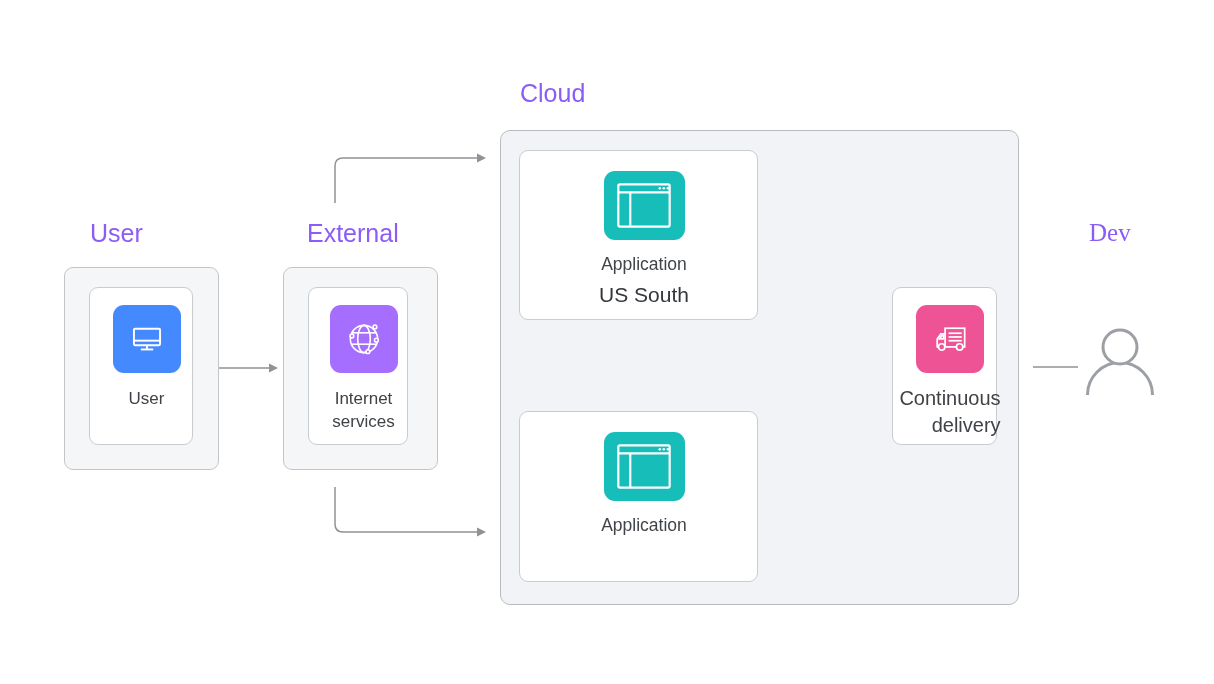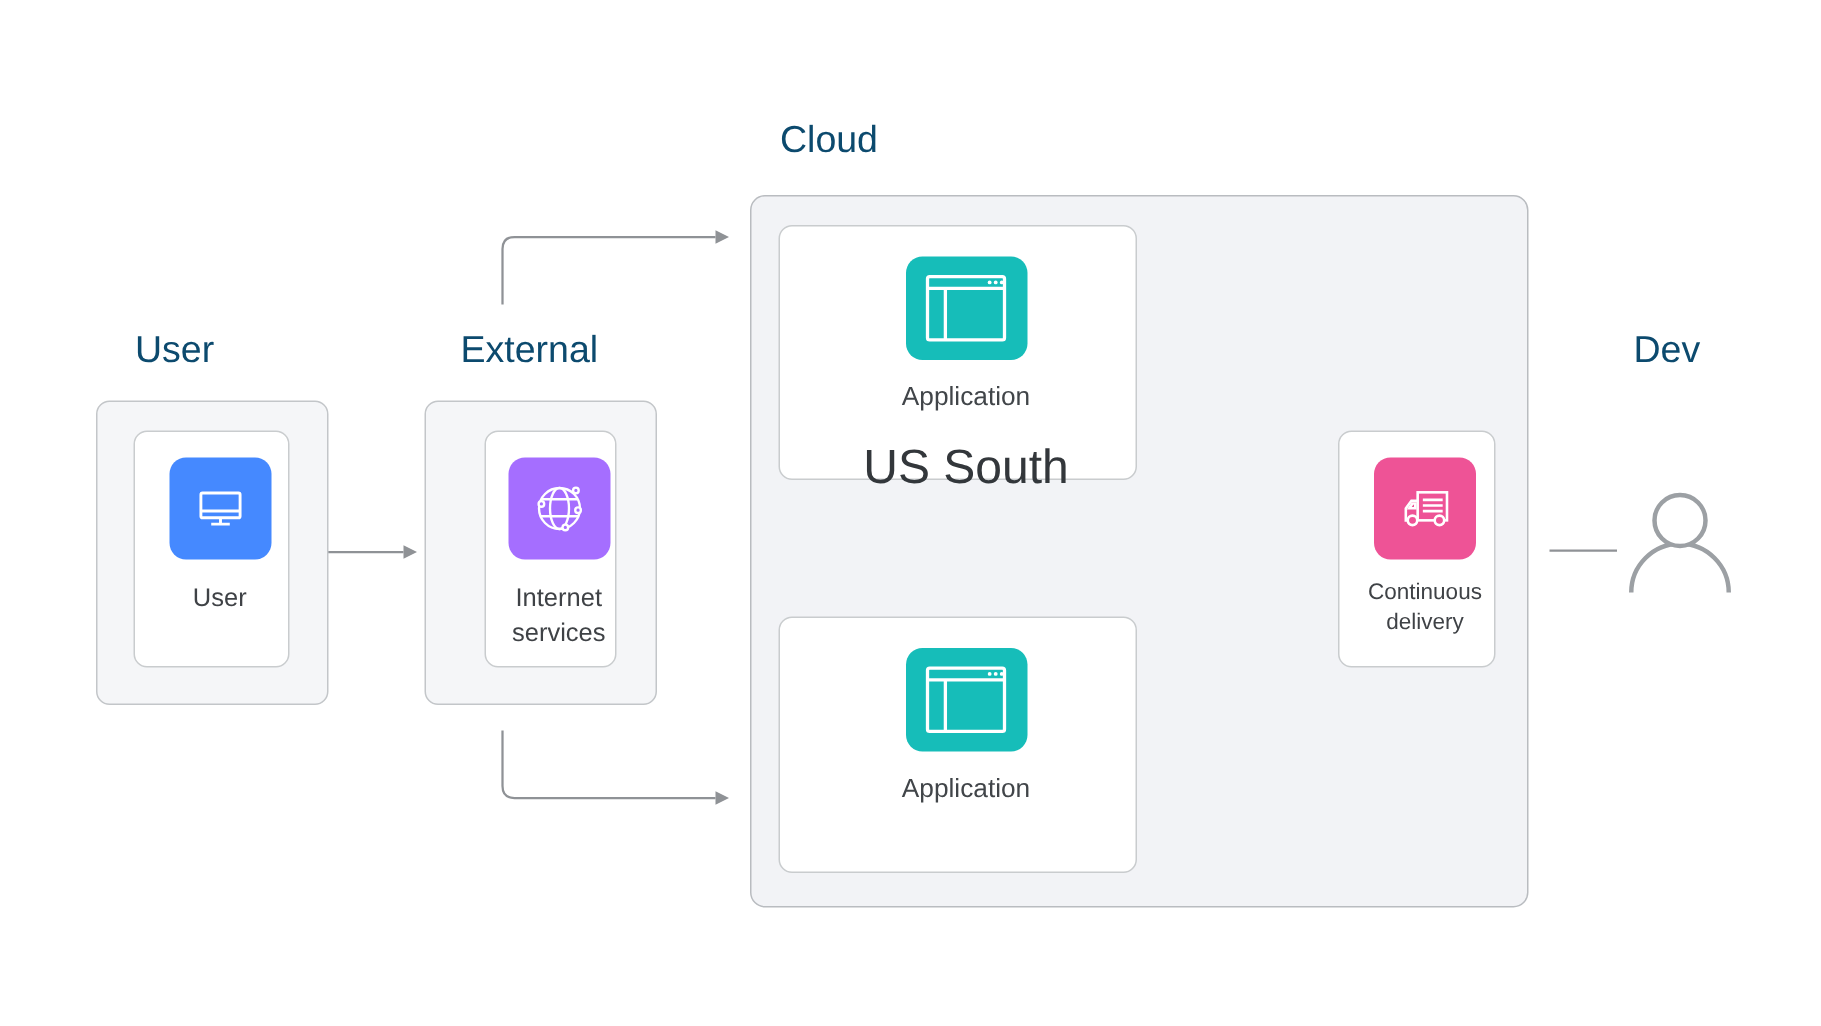--- a/index.html
+++ b/index.html
@@ -1,55 +1,55 @@
 <!DOCTYPE html>
 <html><head>
 <meta charset="utf-8">
 <style>
   html,body{margin:0;padding:0;background:#ffffff;}
   .canvas{
     position:relative;width:1214px;height:684px;overflow:hidden;
     font-family:"Liberation Sans","DejaVu Sans",sans-serif;color:#3d4045;background:#ffffff;
   }
-  .zone-label{position:absolute;font-size:25px;font-weight:400;color:#0c4a6e;white-space:nowrap;}
+  .zone-label{position:absolute;font-size:25px;font-weight:400;color:#8b5cf6;white-space:nowrap;}
   .zone-box{position:absolute;background:#f5f6f8;border:1.5px solid #c3c6c9;border-radius:9px;}
   .cloud-box{position:absolute;background:#f2f3f6;border:1.5px solid #b9bcc0;border-radius:10px;}
   .card{
     position:absolute;background:#ffffff;border:1px solid #c9ccce;border-radius:9px;
     display:flex;flex-direction:column;align-items:center;box-sizing:border-box;padding-left:11px;
   }
   .tile{border-radius:11px;display:flex;align-items:center;justify-content:center;flex:0 0 auto;}
   .tile.small{width:68px;height:68px;}
   .tile.wide{width:81px;height:69px;}
   .tile.blue{background:#4589ff;}
   .tile.purple{background:#a56eff;}
   .tile.teal{background:#16bdb9;}
   .tile.pink{background:#ee5396;}
   .tile svg{display:block;}
   .node-label{margin-top:15px;font-size:17px;line-height:1.35;text-align:center;color:#3f4246;padding:0 6px;}
   .cat-label{margin-top:14px;font-size:17.5px;color:#414549;text-align:center;}
-  .name-label{margin-top:18px;font-size:32px;color:#33373b;text-align:left;}
+  .name-label{margin-top:8px;font-size:21px;color:#33373b;text-align:left;}
   
   .user-group{left:64px;top:267px;width:153px;height:201px;}
   .user-card{left:89px;top:287px;width:104px;height:158px;}
   .user-card .tile{margin-top:17px;}
   .external-group{left:283px;top:267px;width:153px;height:201px;}
-  .external-card{left:323px;top:287px;width:88px;height:158px;}
+  .external-card{left:308px;top:287px;width:100px;height:158px;}
   .external-card .tile{margin-top:17px;}
   .cloud{left:500px;top:130px;width:517px;height:473px;}
   .app1{left:519px;top:150px;width:239px;height:170px;}
   .app2{left:519px;top:411px;width:239px;height:171px;}
   .app1 .tile,.app2 .tile{margin-top:20px;}
   .cd-card{left:892px;top:287px;width:105px;height:158px;}
   .cd-card .tile{margin-top:17px;}
-  .cd-card .node-label{margin-top:12px;font-size:15px;}
+  .cd-card .node-label{margin-top:12px;font-size:20px;text-align:right;}
   .lbl-user{left:90px;top:219px;}
   .lbl-external{left:307px;top:219px;text-align:center;}
   .lbl-cloud{left:520px;top:79px;}
-  .lbl-dev{left:1089px;top:219px;}
+  .lbl-dev{left:1089px;top:219px;font-family:Liberation Serif, serif;}
   .connectors{position:absolute;left:0;top:0;pointer-events:none;}
   .person{position:absolute;left:1081px;top:314px;}
 </style>
 </head>
 <body>
 
 <div class="canvas">
 
   <svg class="connectors" width="1214" height="684" viewBox="0 0 1214 684">
     <g stroke="#8f9296" stroke-width="1.5" fill="none">

